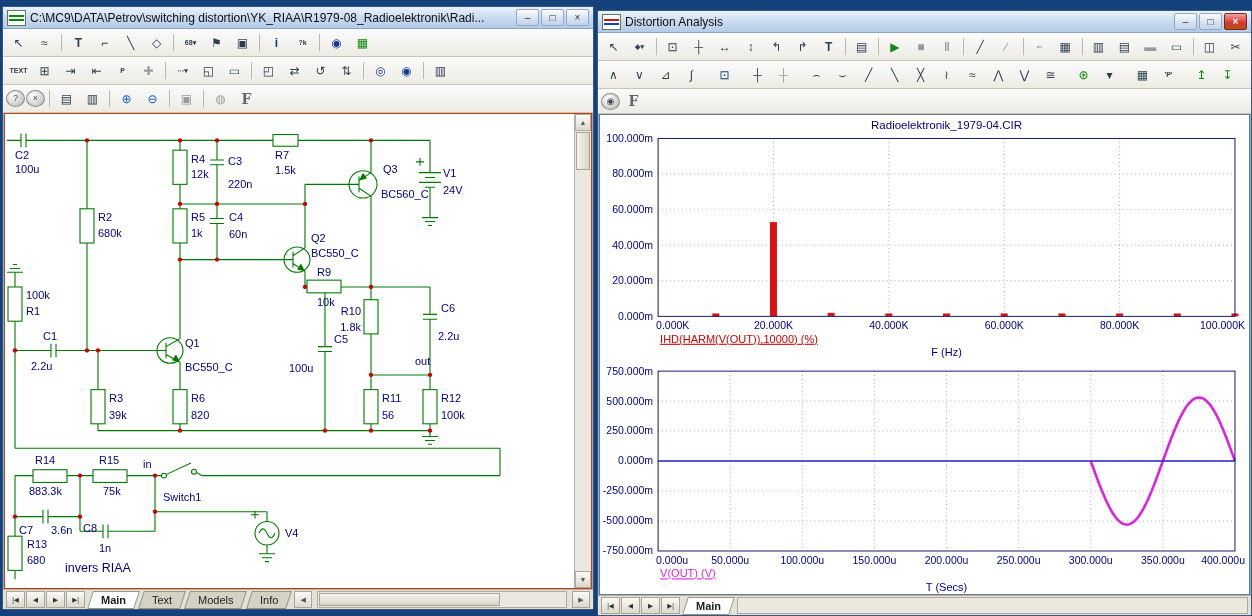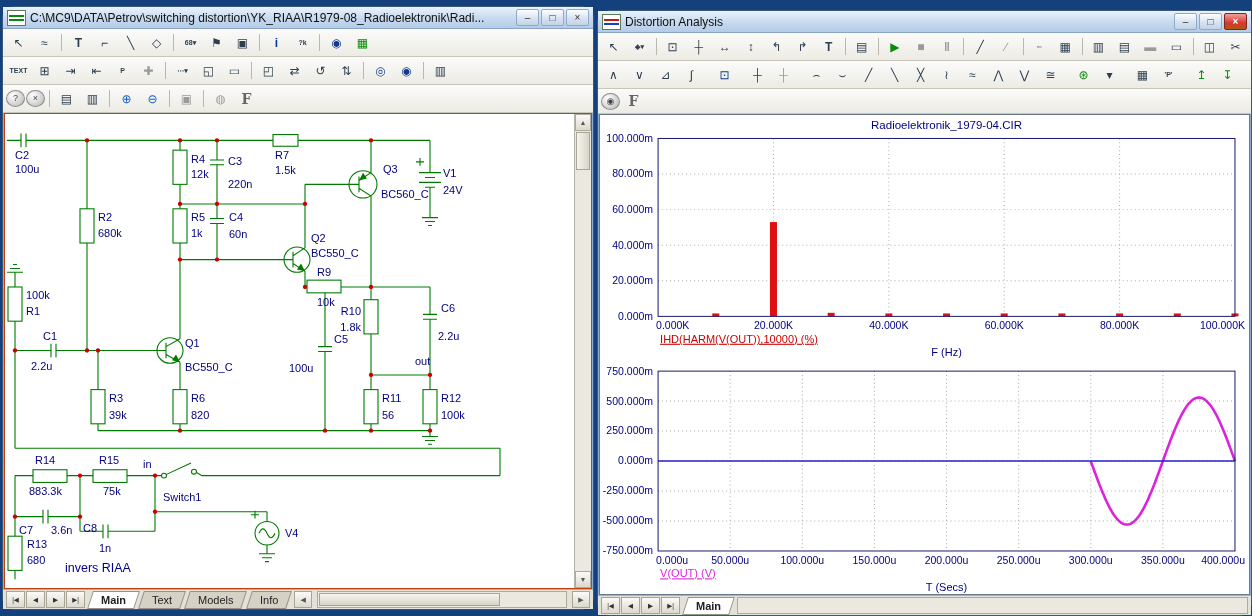--- a/index.html
+++ b/index.html
@@ -1,19 +1,19 @@
 <!DOCTYPE html>
 <html><head>
 <meta charset="utf-8">
 <style>
   html,body{margin:0;padding:0}
   body{width:1252px;height:616px;background:#14407c;position:relative;overflow:hidden;
        font-family:"Liberation Sans",sans-serif;}
   .win{position:absolute;display:flex;flex-direction:column;background:#15803d;
-       border:1px solid #39587f;box-shadow:0 0 0 1px #8fadd1 inset;border-radius:13px}
+       border:1px solid #39587f;box-shadow:0 0 0 1px #8fadd1 inset;border-radius:2px}
   .win-left{left:2px;top:6px;width:590px;height:602px}
   .win-right{left:597px;top:10px;width:653px;height:604px}
   .titlebar{height:21px;display:flex;align-items:center;gap:4px;padding:0 4px;
             background:linear-gradient(#eaf3fc,#c7d9ef 55%,#b4cbe7);border-bottom:1px solid #89a4c6}
   .titletext{flex:1;font-size:12px;color:#101010;white-space:nowrap;overflow:hidden;text-overflow:ellipsis}
   .titleicon{width:15px;height:12px;background:#fff;border:1px solid #5a7a5a;display:flex;
              flex-direction:column;justify-content:center;gap:2px;padding:1px}
   .titleicon i{display:block;height:2px;background:#0a8a0a}
   .titleicon.red i{background:#c01818}
   .titleicon.red i:last-child{background:#1840c0}

